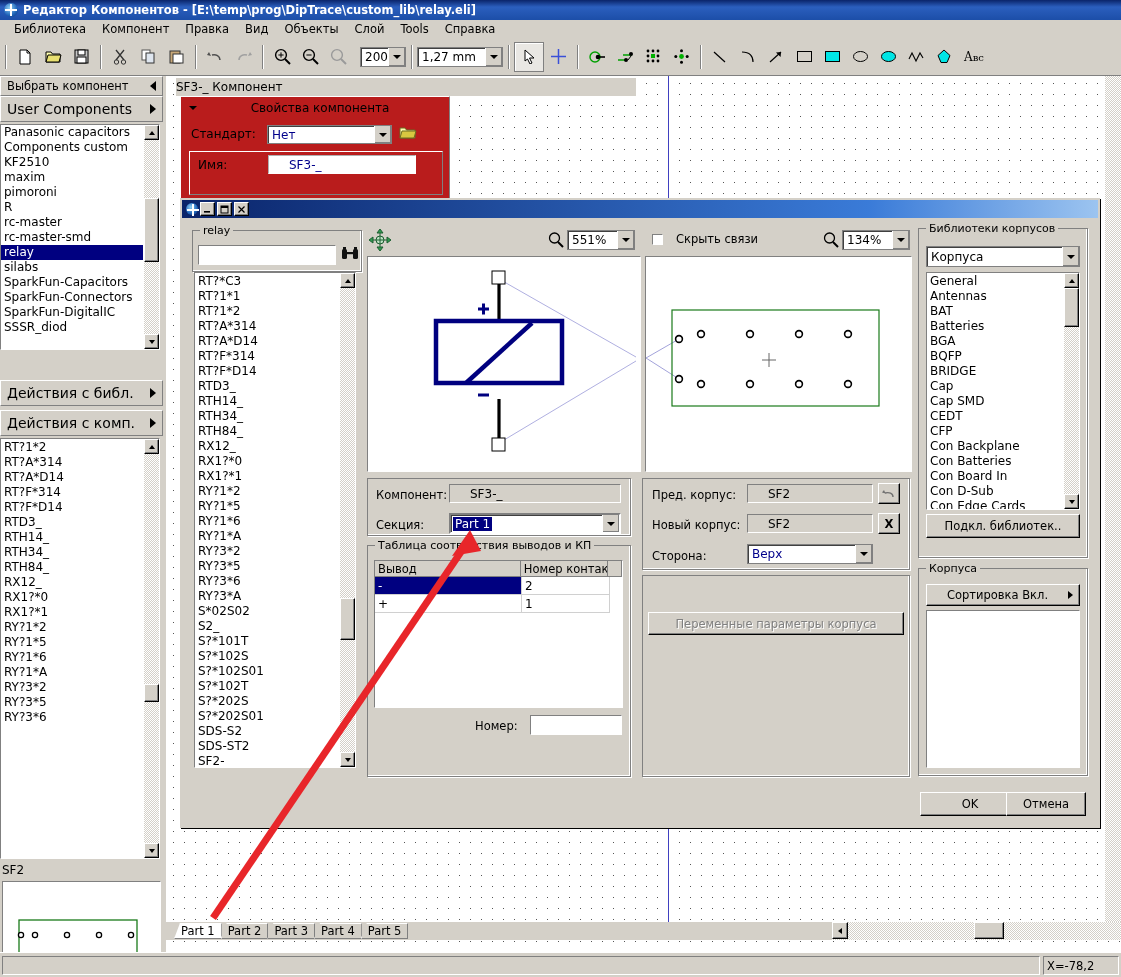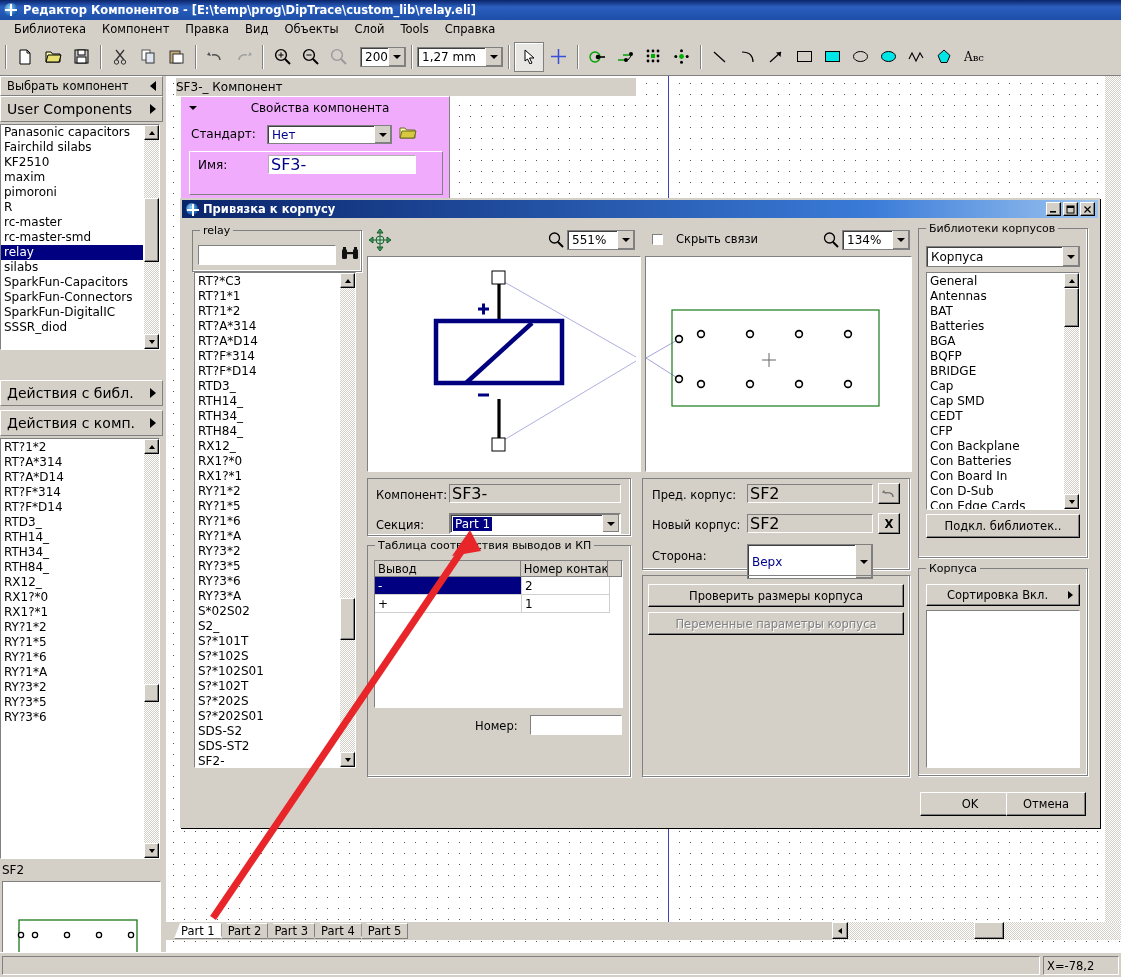--- a/index.html
+++ b/index.html
@@ -43,34 +43,34 @@
   .combo .cv{padding-left:4px;font-size:12px;flex:1;white-space:nowrap;overflow:hidden;}
   .combo .carrow{width:16px;height:100%;background:#d4d0c8;border-left:1px solid #fff;
     box-shadow:inset -1px -1px 0 #808080;display:flex;align-items:center;justify-content:center;}
   .dnar{width:0;height:0;border-left:4px solid transparent;border-right:4px solid transparent;
     border-top:4px solid #000;}
   .rtar{width:0;height:0;border-top:5px solid transparent;border-bottom:5px solid transparent;
     border-left:6px solid #000;}
   .ltar{width:0;height:0;border-top:5px solid transparent;border-bottom:5px solid transparent;
     border-right:6px solid #000;}
   
-  .raised{background:#f0abfc;border:1px solid;border-color:#fff #808080 #808080 #fff;}
+  .raised{background:#b91c1c;border:1px solid;border-color:#fff #808080 #808080 #fff;}
   .sunken{background:#fff;border:1px solid;border-color:#808080 #fff #fff #808080;}
   .btn{background:#d4d0c8;border:1px solid;border-color:#fff #000 #000 #fff;
     box-shadow:inset -1px -1px 0 #808080, inset 1px 1px 0 #d4d0c8;
     display:flex;align-items:center;justify-content:center;font-size:11.5px;
     box-sizing:border-box;cursor:default;}
   .btn.dis{color:#808080;text-shadow:1px 1px 0 #fff;}
   .grp{border:1px solid #808080;box-shadow:1px 1px 0 #fff, inset -1px -1px 0 #fff;
     position:absolute;box-sizing:border-box;}
   .grplabel{position:absolute;top:-7px;left:7px;background:#d4d0c8;padding:0 3px;font-size:11px;}
   .lbl{font-size:11.5px;color:#000;}
   .tfield{background:#fff;border:1px solid;border-color:#808080 #fff #fff #808080;
-    box-sizing:border-box;display:flex;align-items:center;padding-left:2px;
-    font-size:16px;color:#00008b;overflow:hidden;white-space:nowrap;}
+    box-sizing:border-box;display:flex;align-items:center;padding-left:20px;
+    font-size:12px;color:#00008b;overflow:hidden;white-space:nowrap;}
   .tfield.ro{background:#d4d0c8;color:#000;}
   .listbox{background:#fff;border:1px solid;border-color:#808080 #fff #fff #808080;
     box-sizing:border-box;overflow:hidden;position:absolute;}
   .lrow{height:15px;line-height:15px;padding-left:3px;font-size:12px;white-space:nowrap;
     overflow:hidden;}
   .lrow.sel{background:#000080;color:#fff;}
   
   .vsb{position:absolute;top:0;right:0;width:15px;height:100%;background:
     repeating-conic-gradient(#fff 0% 25%, #d4d0c8 0% 50%) 0 0/2px 2px;}
   .sbbtn{width:15px;height:15px;background:#d4d0c8;border:1px solid;
@@ -352,21 +352,21 @@
   </div>
 
   <div class="sbhead sbbig" style="position:absolute;left:0;top:20px;width:163px;text-align:center;">
     <span>User Components</span>
     <i class="rtar"></i>
   </div>
 
   <div class="listbox" style="left:0;top:48px;width:160px;height:226px;">
     <div id="libList" style="position:absolute;left:0;top:0;right:16px;">
         <div class="lrow">Panasonic capacitors</div>
-        <div class="lrow">Fairchild silabs</div>
+        <div class="lrow">Components custom</div>
         <div class="lrow">KF2510</div>
         <div class="lrow">maxim</div>
         <div class="lrow">pimoroni</div>
         <div class="lrow">R</div>
         <div class="lrow">rc-master</div>
         <div class="lrow">rc-master-smd</div>
         <div class="lrow sel">relay</div>
         <div class="lrow">silabs</div>
         <div class="lrow">SparkFun-Capacitors</div>
         <div class="lrow">SparkFun-Connectors</div>
@@ -479,21 +479,20 @@
     <div class="tfield" style="position:absolute;left:78px;top:3px;width:148px;height:19px;border-color:#b0b0b0 #fff #fff #b0b0b0;background:#fff;">
       <span>SF3-_</span>
     </div>
   </div>
 </div>
 
 <div class="abs" id="dlg">
 
   <div id="dlgtitle">
     <span class="winicon" style="width:12px;height:12px;margin-left:2px;"></span>
-    <span style="margin-left:5px;flex:1;">Привязка к корпусу</span>
     <span class="tbbtn">
       <svg width="9" height="9" viewBox="0 0 9 9">
           <rect x="1" y="6" width="6" height="1.6" fill="#000"></rect>
         </svg>
     </span>
     <span class="tbbtn">
       <svg width="9" height="9" viewBox="0 0 9 9">
           <rect x="1" y="1" width="7" height="7" fill="none" stroke="#000"></rect>
           <rect x="1" y="1" width="7" height="2" fill="#000"></rect>
         </svg>
@@ -699,29 +698,28 @@
         <path d="M11 8c0-4-4-5-8-4" fill="none" stroke="#707070" stroke-width="1.4"></path>
         <path d="M2 1L0 3.5 3.5 4.6z" fill="#707070"></path>
       </svg>
   </div>
   <div class="abs lbl" style="left:470px;top:318px;">Новый корпус:</div>
   <div class="tfield ro" style="position:absolute;left:565px;top:314px;width:126px;height:19px;">
     <span>SF2</span>
   </div>
   <div class="btn" style="position:absolute;left:696px;top:313px;width:22px;height:21px;font-weight:bold;">X</div>
   <div class="abs lbl" style="left:470px;top:349px;">Сторона:</div>
-  <div class="combo" style="position:absolute;left:565px;top:344px;width:126px;height:35px;">
+  <div class="combo" style="position:absolute;left:565px;top:344px;width:126px;height:20px;">
     <span class="cv" style="color:#00008b;">Верх</span>
     <span class="carrow">
         <i class="dnar"></i>
       </span>
   </div>
 
   <div class="grp" style="left:460px;top:375px;width:268px;height:202px;"></div>
-  <div class="btn" style="position:absolute;left:466px;top:384px;width:256px;height:23px;">Проверить размеры корпуса</div>
   <div class="btn dis" style="position:absolute;left:466px;top:412px;width:256px;height:23px;">Переменные параметры корпуса</div>
 
   <div class="grp" style="left:736px;top:28px;width:170px;height:330px;">
     <span class="grplabel">Библиотеки корпусов</span>
   </div>
   <div class="combo" style="position:absolute;left:744px;top:46px;width:154px;height:21px;">
     <span class="cv">Корпуса</span>
     <span class="carrow">
         <i class="dnar"></i>
       </span>

